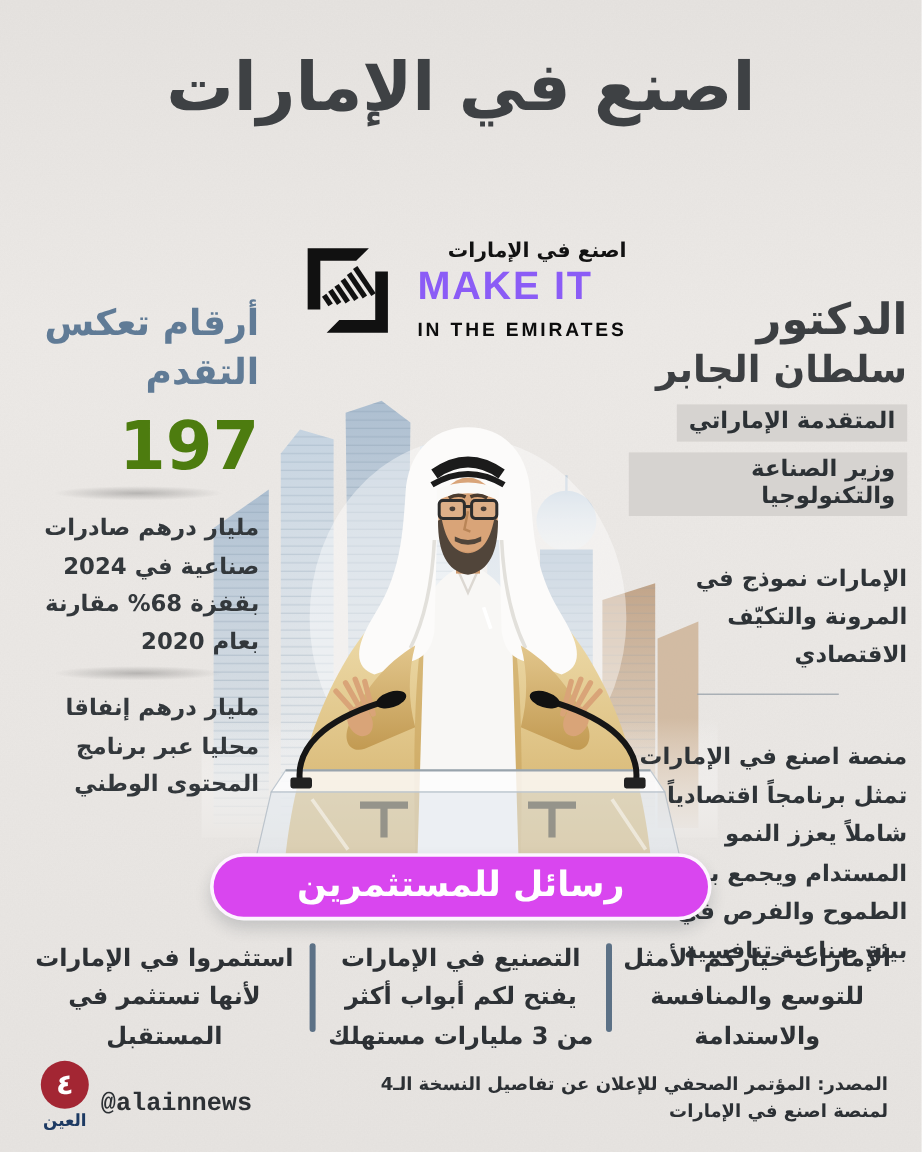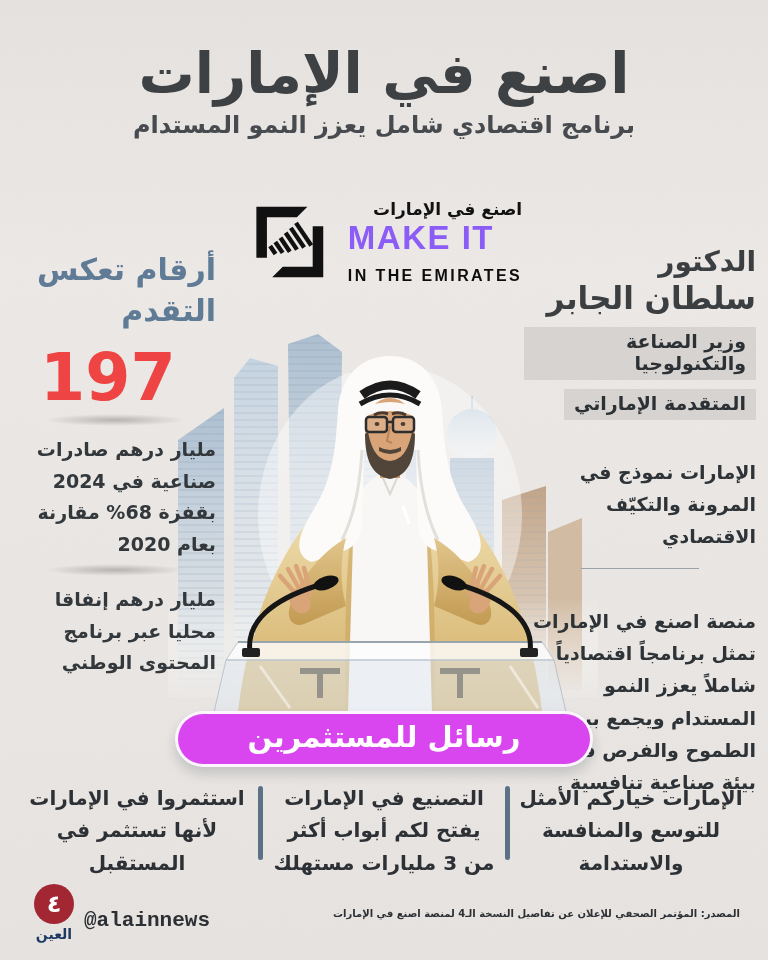--- a/index.html
+++ b/index.html
@@ -23,28 +23,28 @@
   .brand-text{display:flex;flex-direction:column;align-items:flex-start;}
   .brand-ar{align-self:stretch;text-align:right;direction:rtl;font-size:17px;font-weight:bold;color:#121212;}
   .brand-make{font-family:"Liberation Sans","DejaVu Sans",sans-serif;font-size:33px;font-weight:800;
               letter-spacing:1.5px;color:#8b5cf6;line-height:1.05;margin-top:2px;}
   .brand-sub{font-family:"Liberation Sans","DejaVu Sans",sans-serif;font-size:16px;font-weight:700;
              letter-spacing:2.4px;color:#0d0d0d;margin-top:12px;}
 
   
   .stats{position:absolute;left:14px;top:250px;width:202px;direction:rtl;text-align:right;z-index:3;}
   .stats-heading{font-size:30px;font-weight:bold;color:#607b96;line-height:1.35;}
-  .stat-value{font-size:65px;font-weight:bold;color:#ef4444;line-height:1.0;margin-top:14px;margin-left:26px;text-align:left;}
+  .stat-value{font-size:56px;font-weight:bold;color:#4d7c0f;line-height:1.0;margin-top:14px;margin-left:26px;text-align:right;}
   .stat-shadow{height:12px;margin:4px 30px 8px 30px;
     background:radial-gradient(ellipse at center,rgba(50,50,50,.28) 0%,rgba(50,50,50,0) 70%);}
   .stat-label{font-size:19px;font-weight:700;color:#33383c;line-height:1.66;}
 
   
   .profile{position:absolute;right:12px;top:244px;width:232px;direction:rtl;text-align:right;z-index:3;}
-  .minister-1{font-size:28px;font-weight:bold;color:#3c3f42;line-height:1.25;}
+  .minister-1{font-size:36px;font-weight:bold;color:#3c3f42;line-height:1.25;}
   .minister-2{font-size:31px;font-weight:bold;color:#3c3f42;line-height:1.25;}
   .chip{display:inline-block;background:#d6d3d0;color:#2c3135;font-size:19px;font-weight:bold;
         padding:3px 10px 6px 10px;margin-top:9px;}
   .quote{margin-top:36px;font-size:19px;font-weight:600;color:#2e3337;line-height:1.7;}
   .quote-divider{width:118px;height:0;border:none;border-top:1.6px solid #9aa2aa;margin:15px auto;}
 
   
   .scene{position:absolute;left:150px;top:300px;width:470px;height:412px;z-index:1;}
 
   
@@ -64,22 +64,22 @@
   .footer{position:absolute;top:884px;left:0;width:100%;padding:0 28px 0 34px;box-sizing:border-box;
           display:flex;justify-content:space-between;align-items:flex-start;z-index:3;}
   .footer-left{display:flex;align-items:flex-end;gap:10px;}
   .alain-logo{display:flex;flex-direction:column;align-items:center;}
   .alain-circle{width:40px;height:40px;border-radius:50%;background:#a32633;color:#ffffff;
                 display:flex;align-items:center;justify-content:center;
                 font-size:24px;font-weight:bold;line-height:1;}
   .alain-name{font-size:14px;font-weight:bold;color:#1d3a63;margin-top:2px;}
   .handle{font-size:21px;font-weight:bold;color:#2c3034;margin-bottom:10px;
           font-family:Liberation Mono, monospace;}
-  .source{direction:rtl;text-align:right;font-size:10px;font-weight:bold;color:#2c3034;
-          max-width:430px;margin-top:22px;line-height:1.5;}
+  .source{direction:rtl;text-align:right;font-size:15px;font-weight:bold;color:#2c3034;
+          max-width:430px;margin-top:8px;line-height:1.5;}
 </style>
 </head>
 <body>
 
 <svg class="grain" width="768" height="960" aria-hidden="true">
   <filter id="noise">
     <feTurbulence type="fractalNoise" baseFrequency="0.8" numOctaves="2" stitchTiles="stitch"></feTurbulence>
     <feColorMatrix type="matrix" values="0 0 0 0 0.42  0 0 0 0 0.41  0 0 0 0 0.40  0 0 0 0.07 0"></feColorMatrix>
   </filter>
   <rect width="768" height="960" filter="url(#noise)"></rect>
@@ -199,21 +199,20 @@
     <ellipse cx="176" cy="283" rx="13" ry="6.5" transform="rotate(-18 176 283)" fill="#111111"></ellipse>
     <rect x="92" y="348" width="18" height="9" rx="2" fill="#222222"></rect>
     <path d="M380 352 C384 322 358 300 314 286" stroke="#161616" stroke-width="5" fill="none" stroke-linecap="round"></path>
     <ellipse cx="304" cy="283" rx="13" ry="6.5" transform="rotate(18 304 283)" fill="#111111"></ellipse>
     <rect x="370" y="348" width="18" height="9" rx="2" fill="#222222"></rect>
   </g>
 </svg>
 
 <div class="header">
   <div class="title">اصنع في الإمارات</div>
-  <div class="subtitle">برنامج اقتصادي شامل يعزز النمو المستدام</div>
 </div>
 
 <div class="brand">
   <svg class="brand-icon" viewBox="0 0 100 100" aria-hidden="true">
     <path d="M12 68 L12 10 L70 10 L58 22 L24 22 L24 68 Z" fill="#111111"></path>
     <path d="M88 32 L88 90 L30 90 L42 78 L76 78 L76 32 Z" fill="#111111"></path>
     <g fill="#111111">
       <rect x="28" y="54" width="5" height="11" transform="rotate(-34 30 59)"></rect>
       <rect x="35" y="49" width="5" height="15" transform="rotate(-34 37 56)"></rect>
       <rect x="42" y="44" width="5" height="19" transform="rotate(-34 44 53)"></rect>
@@ -234,22 +233,22 @@
   <div class="stat-value">197</div>
   <div class="stat-shadow"></div>
   <div class="stat-label">مليار درهم صادرات صناعية في 2024 بقفزة 68% مقارنة بعام 2020</div>
   <div class="stat-shadow"></div>
   <div class="stat-label">مليار درهم إنفاقا محليا عبر برنامج المحتوى الوطني</div>
 </div>
 
 <div class="profile">
   <div class="minister-1">الدكتور</div>
   <div class="minister-2">سلطان الجابر</div>
+  <div><span class="chip">المتقدمة الإماراتي</span></div>
   <div><span class="chip">وزير الصناعة والتكنولوجيا</span></div>
-  <div><span class="chip">المتقدمة الإماراتي</span></div>
   <div class="quote">الإمارات نموذج في المرونة والتكيّف الاقتصادي</div>
   <hr class="quote-divider">
   <div class="quote">منصة اصنع في الإمارات تمثل برنامجاً اقتصادياً شاملاً يعزز النمو المستدام ويجمع بين الطموح والفرص في بيئة صناعية تنافسية</div>
 </div>
 
 <div class="banner">
   <div class="banner-label">رسائل للمستثمرين</div>
 </div>
 
 <div class="messages">

